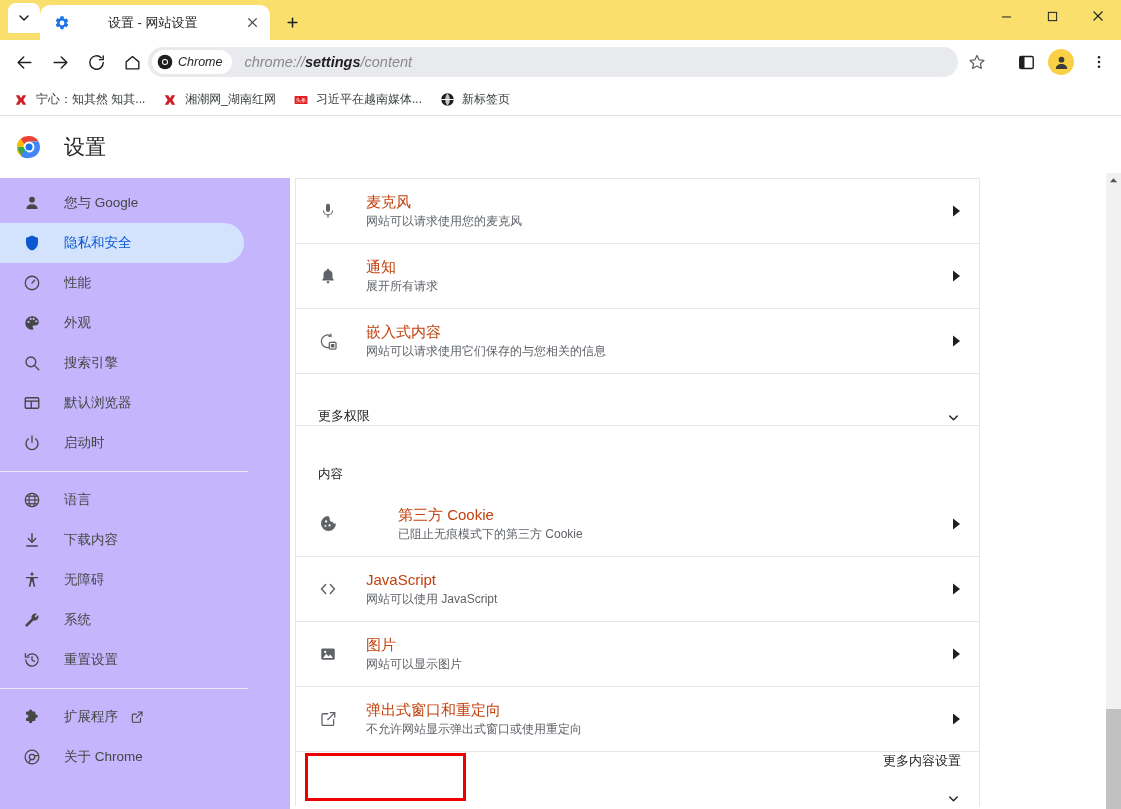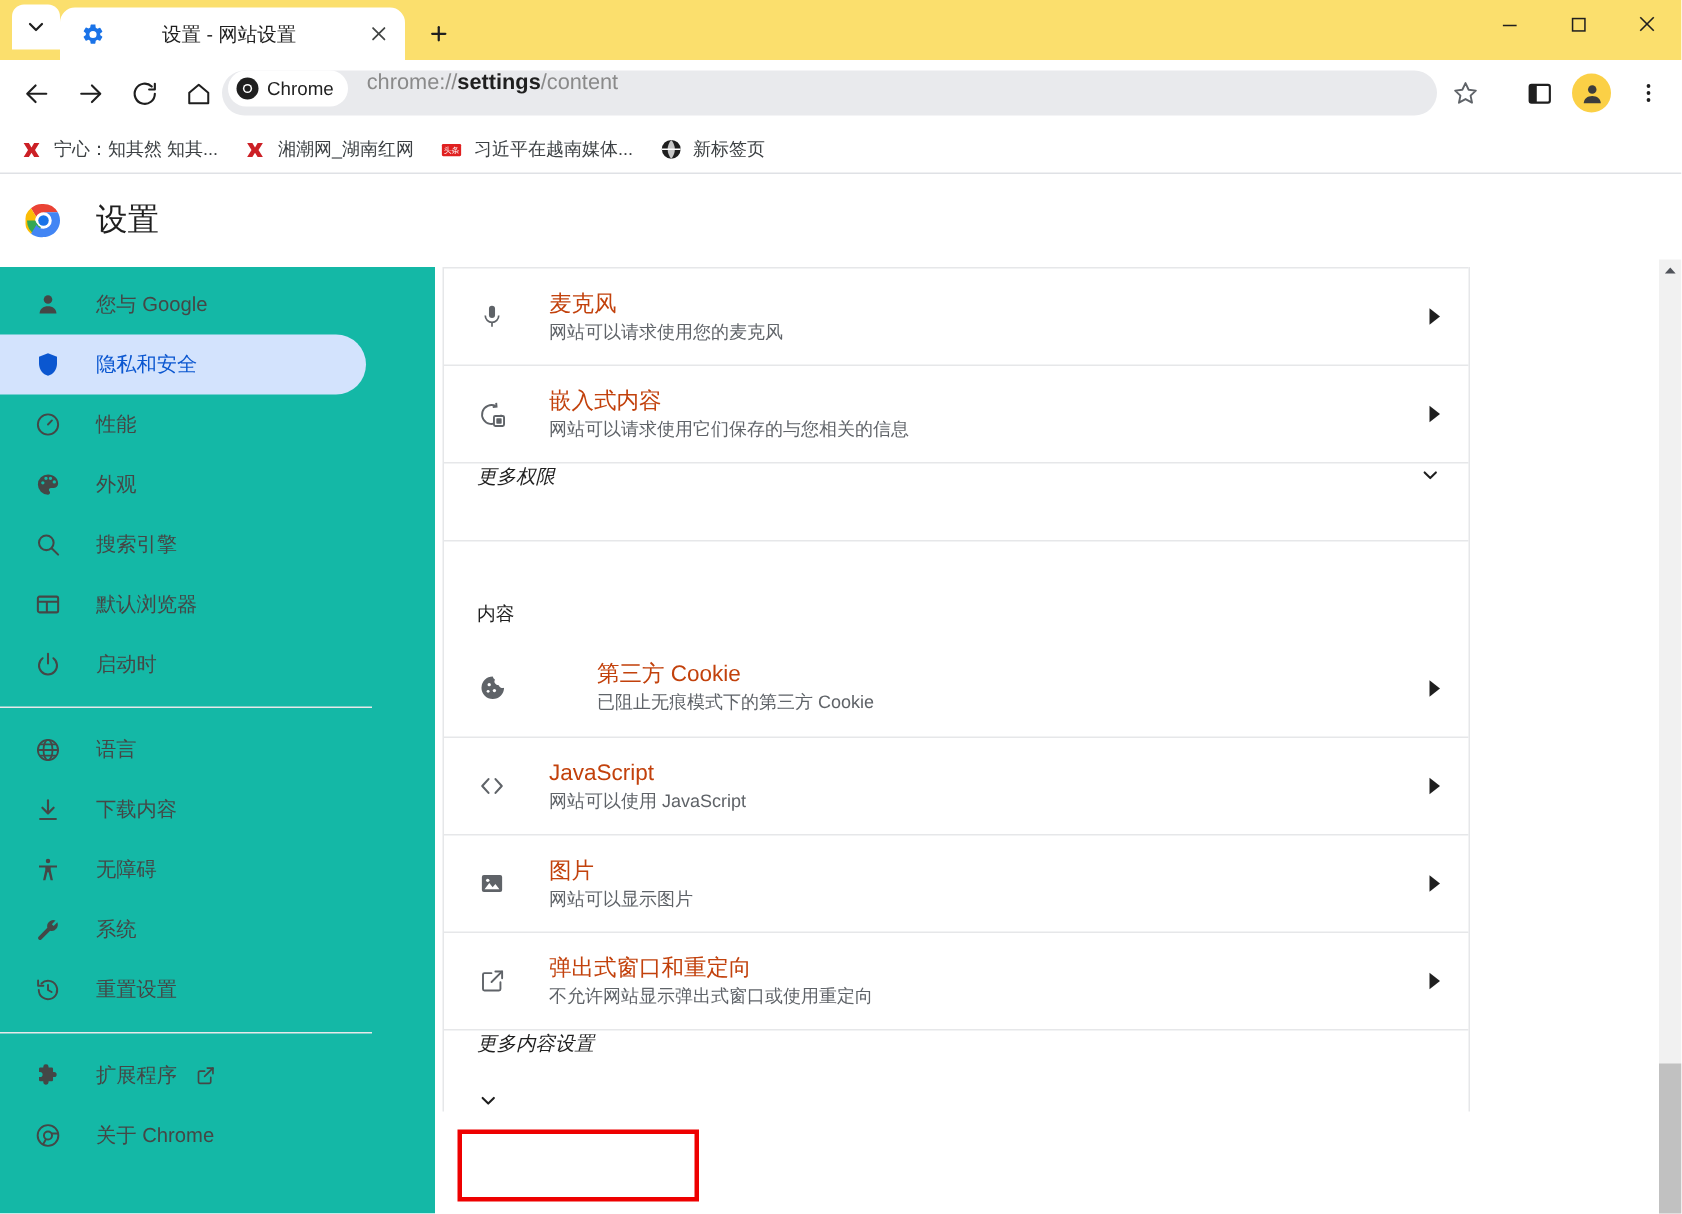--- a/index.html
+++ b/index.html
@@ -66,22 +66,23 @@
   }
   .tb-icon {
     width: 28px; height: 28px; margin-left: 8px;
     display: flex; align-items: center; justify-content: center;
     border-radius: 50%; color: #1f1f1f; flex: 0 0 28px;
   }
   .tb-icon.first { margin-left: 10px; }
   .omnibox {
     position: absolute; left: 148px; top: 7px; width: 810px; height: 30px;
     background: #e9eaed; border-radius: 16px;
-    display: flex; box-sizing: border-box;
+    display: flex; align-items: center; box-sizing: border-box;
     padding-left: 4px;
+    font-style: italic;
   }
   .chrome-chip {
     height: 24px; background: #ffffff; border-radius: 13px;
     display: flex; align-items: center; padding: 0 10px 0 5px; flex: 0 0 auto;
   }
   .chrome-chip .chip-label {
     font-size: 12.5px; color: #1f1f1f; margin-left: 5px;
   }
   .omni-url {
     margin-left: 12px; font-size: 14.5px; color: #8a8a8a; white-space: nowrap;
@@ -132,21 +133,21 @@
     position: absolute; left: 294px; top: 131px; width: 695px; height: 34px;
     background: #edf1f8; border-radius: 17px;
     display: flex; align-items: center; box-sizing: border-box; padding-left: 16px;
   }
   .search-wrap .s-ico { color: #5f6368; display: flex; margin-right: 13px; }
   .search-ph { font-size: 12.5px; color: #5f6368; }
 
   
   .sidebar {
     position: absolute; left: 0; top: 61px; width: 290px; height: 631px;
-    background: #14b8a6; overflow: hidden;
+    background: #c4b5fd; overflow: hidden;
   }
   .nav-item {
     position: relative; height: 40px; width: 244px;
     display: flex; align-items: center; border-radius: 0 20px 20px 0;
     color: #444746; font-size: 13.5px;
   }
   .nav-item .n-ico {
     width: 20px; height: 20px; margin-left: 22px; margin-right: 22px; flex: 0 0 20px;
     display: flex; align-items: center; justify-content: center;
   }
@@ -175,22 +176,22 @@
   .row .r-ico {
     width: 20px; height: 20px; flex: 0 0 20px; margin-left: 22px; margin-right: 28px;
     display: flex; align-items: center; justify-content: center; color: #5f6368;
   }
   .r-text { flex: 1 1 auto; min-width: 0; }
   .r-title { font-size: 15px; color: #c2410c; line-height: 19px; }
   .r-sub { font-size: 12px; color: #5f6368; line-height: 18px; margin-top: 2px; }
   .r-arrow { flex: 0 0 auto; color: #1f1f1f; display: flex; align-items: center; }
 
   .expander {
-    position: relative; display: flex; align-items: flex-start; height: 52px;
-    border-top: 1px solid #e6e7e9; box-sizing: border-box; padding: 0 18px 0 22px; font-style: italic;
+    position: relative; display: flex; align-items: flex-end; height: 52px;
+    border-top: 1px solid #e6e7e9; box-sizing: border-box; padding: 0 18px 0 22px;
   }
   .expander .e-label { flex: 1 1 auto; font-size: 13px; color: #1f1f1f; }
   .expander .e-chevron { color: #1f1f1f; display: flex; align-items: center; }
 
   .section-label {
     position: relative; display: flex; align-items: flex-end;
     height: 66px; padding: 0 0 8px 22px; box-sizing: border-box;
     font-size: 12.5px; color: #1f1f1f;
   }
 
@@ -578,20 +579,37 @@
             <span class="r-title">麦克风</span><br>
             <span class="r-sub">网站可以请求使用您的麦克风</span>
           </span>
           <span class="r-arrow">
             <svg width="10" height="14" viewBox="0 0 10 14" fill="#1f1f1f">
                 <polygon points="2,1.5 9,7 2,12.5"></polygon>
               </svg>
           </span>
         </div>
 
+        <div class="row">
+          <span class="r-ico">
+            <svg width="18" height="18" viewBox="0 0 24 24" fill="currentColor">
+                <path d="M12 2.2a1.5 1.5 0 0 0-1.5 1.5v.7A6 6 0 0 0 6 10.2v4.4L4.3 17v1.1h15.4V17L18 14.6v-4.4a6 6 0 0 0-4.5-5.8v-.7A1.5 1.5 0 0 0 12 2.2z"></path>
+                <circle cx="12" cy="20.2" r="1.6"></circle>
+              </svg>
+          </span>
+          <span class="r-text">
+            <span class="r-title">通知</span><br>
+            <span class="r-sub">展开所有请求</span>
+          </span>
+          <span class="r-arrow">
+            <svg width="10" height="14" viewBox="0 0 10 14" fill="#1f1f1f">
+                <polygon points="2,1.5 9,7 2,12.5"></polygon>
+              </svg>
+          </span>
+        </div>
 
         <div class="row">
           <span class="r-ico">
             <svg width="19" height="19" viewBox="0 0 24 24" fill="none" stroke="currentColor" stroke-width="1.6">
                 <path d="M14.5 4.6A8 8 0 1 0 19 12"></path>
                 <polyline points="14.9 2 15.2 5.2 12 5.6"></polyline>
                 <rect x="13" y="13" width="8.5" height="8.5" rx="1.2" fill="#ffffff"></rect>
                 <rect x="15" y="15" width="4.5" height="4.5" rx="0.6" fill="currentColor" stroke="none"></rect>
               </svg>
           </span>

